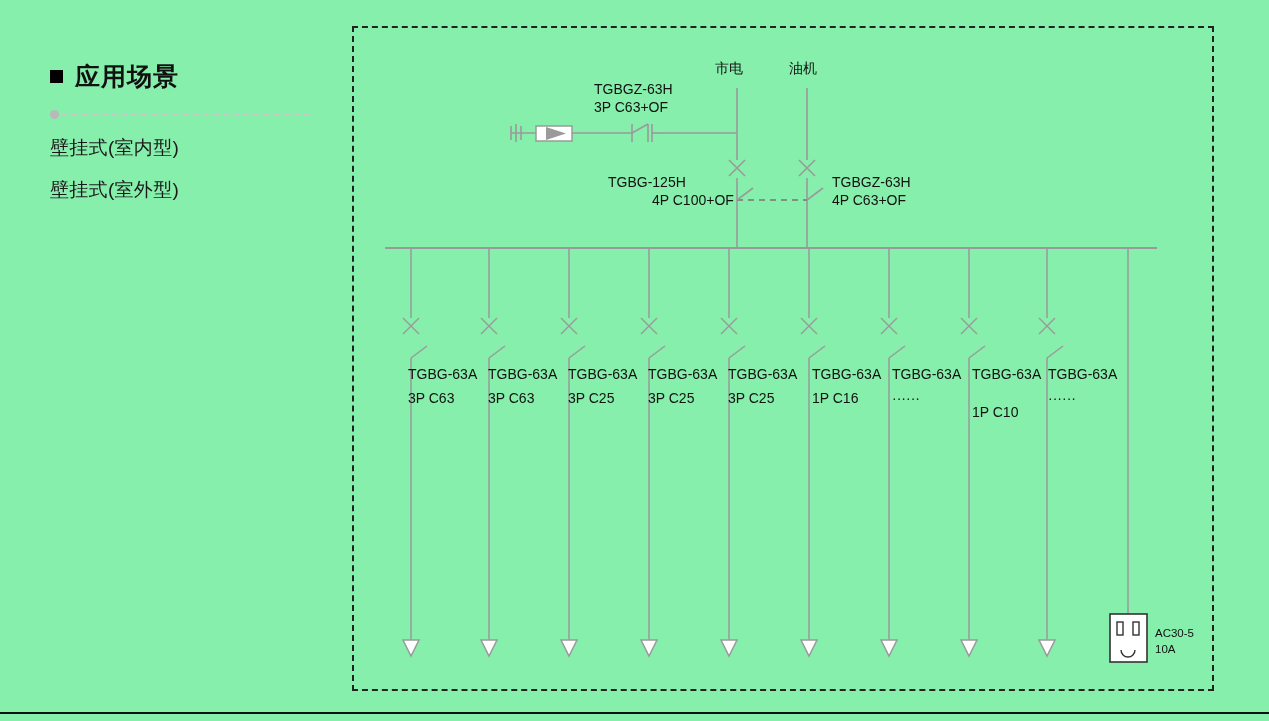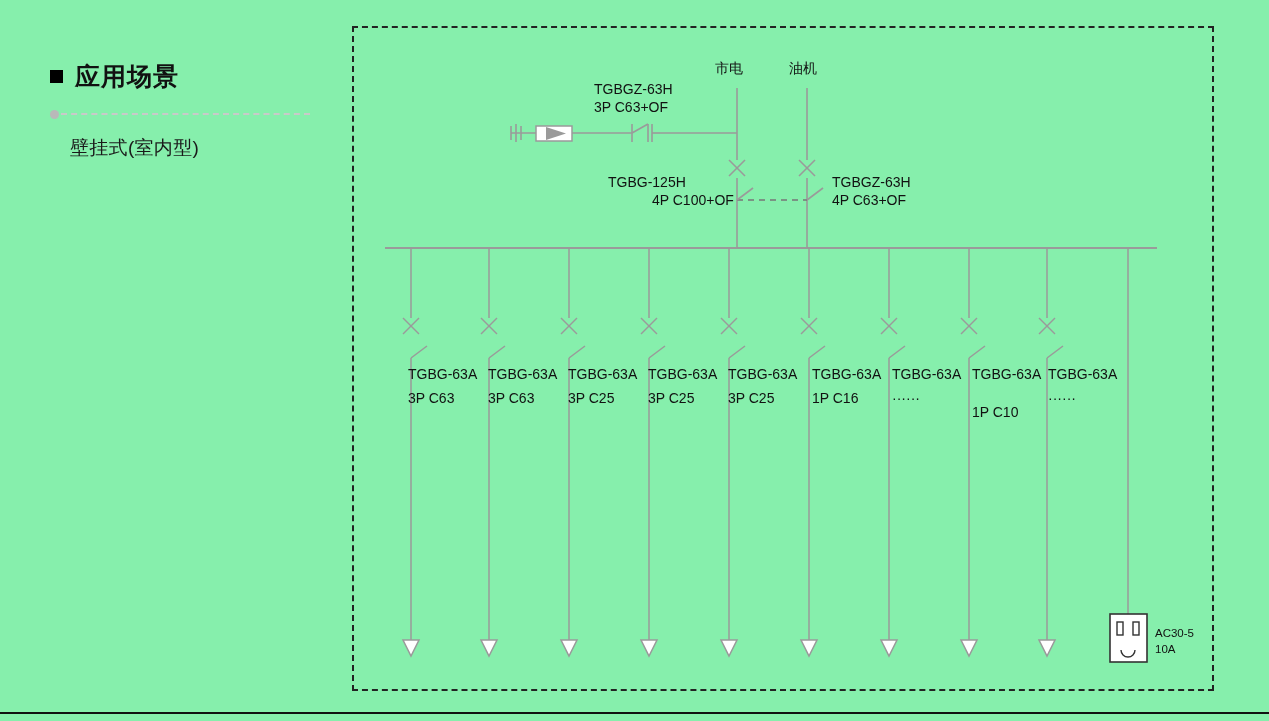--- a/index.html
+++ b/index.html
@@ -62,21 +62,20 @@
     flex: 1 1 auto;
     border-top: 2px dashed #c9c9c9;
     margin-left: 2px;
     height: 0;
   }
   .left-item {
     font-size: 19px;
     color: #1a1a1a;
     margin-top: 16px;
     letter-spacing: 0.3px;
-    margin-left: 20px;
   }
   
   .diagram-frame {
     position: absolute;
     left: 352px;
     top: 26px;
     width: 862px;
     height: 665px;
     border: 2px dashed #222222;
     box-sizing: border-box;
@@ -119,20 +118,21 @@
   <div class="left-panel">
     <div class="heading-row">
       <span class="heading-square"></span>
       <span class="heading-text">应用场景</span>
     </div>
     <div class="divider-row">
       <span class="divider-dot"></span>
       <span class="divider-line"></span>
     </div>
     <div class="left-item">壁挂式(室内型)</div>
+    <div class="left-item">壁挂式(室外型)</div>
   </div>
 
   <div class="diagram-frame"></div>
 
   <svg class="svg-wrap" viewBox="0 0 1269 721" xmlns="http://www.w3.org/2000/svg">
     <g stroke="#9a9a9a" stroke-width="1.6" fill="none">
 
       <line x1="385" y1="248" x2="1157" y2="248" stroke="#9a9a9a" stroke-width="2.2"></line>
 
       <line x1="737" y1="133" x2="737" y2="160"></line>

